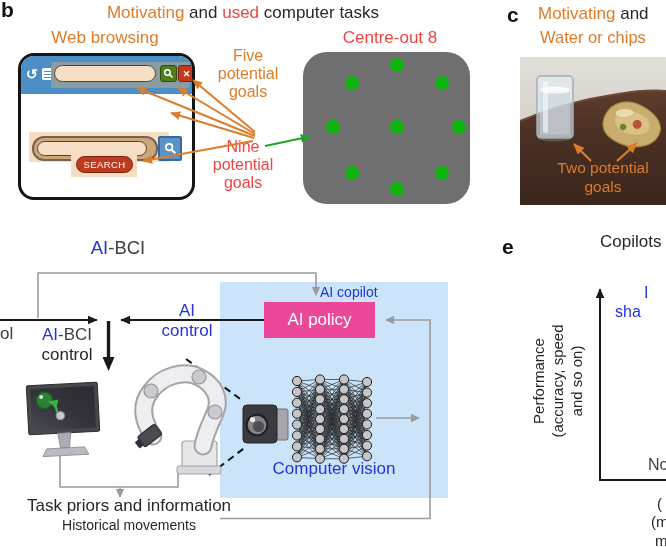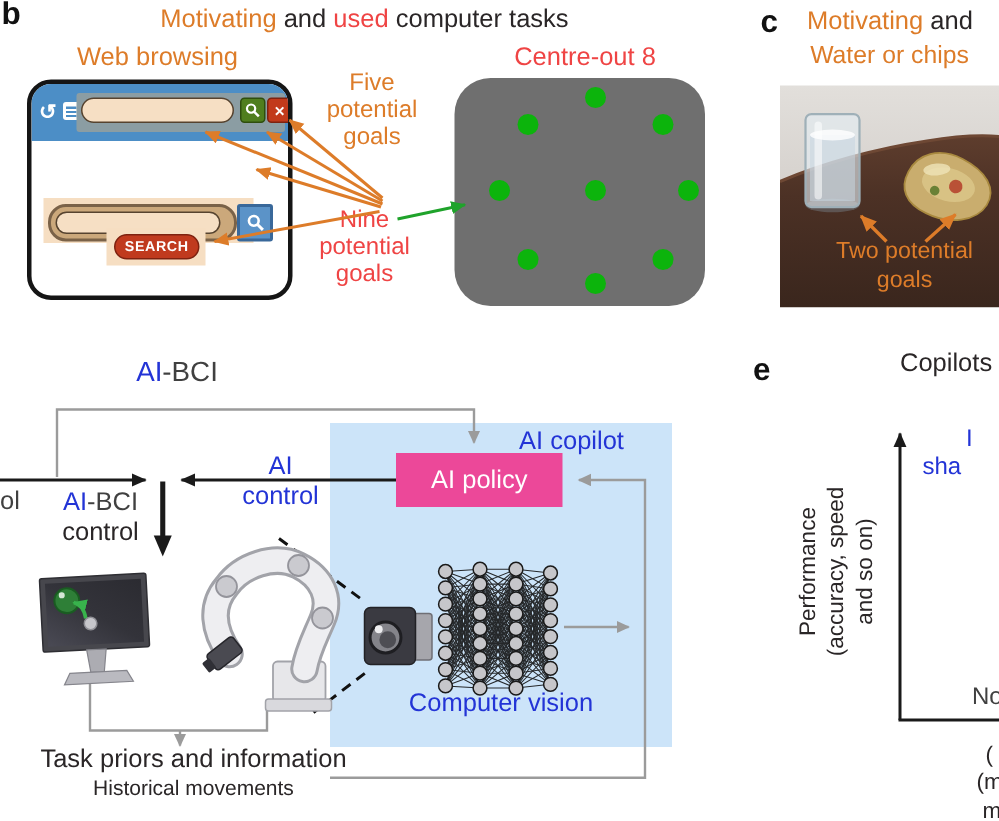--- a/index.html
+++ b/index.html
@@ -24,21 +24,21 @@
   .addr-backdrop{position:absolute;left:30px;top:6px;width:139px;height:26px;background:#8B9DA3;border-radius:2px;}
   .addr-pill{position:absolute;left:3px;top:3px;width:100px;height:15px;background:#F6DFC4;border:1.8px solid #56432F;border-radius:9px;}
   .sqbtn{position:absolute;top:9px;width:15px;height:15px;border-radius:3px;display:flex;align-items:center;justify-content:center;}
   .greenbtn{left:139px;background:#507E1E;border:1.6px solid #2F4E0E;}
   .redbtn{left:157px;background:#C23A1B;border:1.6px solid #7E2310;color:#fff;font-size:9px;font-weight:700;}
   .sb-backdrop{position:absolute;left:8px;top:76px;width:140px;height:30px;background:#F6DEC2;}
   .sb-outer{position:absolute;left:3px;top:4px;width:122px;height:21px;background:#CBA87B;border:2px solid #7A6248;border-radius:12px;}
   .sb-inner{position:absolute;left:3px;top:2.5px;width:108px;height:13px;background:#F6DFC4;border:1.5px solid #56432F;border-radius:8px;}
   .sb-btn{position:absolute;left:129px;top:4px;width:20px;height:21px;background:#5B93C8;border:2px solid #39689A;border-radius:2px;display:flex;align-items:center;justify-content:center;}
   .go-backdrop{position:absolute;left:50px;top:96px;width:66px;height:25px;background:#F6DEC2;}
-  .go-pill{position:absolute;left:5px;top:4px;width:55px;height:15px;background:#C03A1E;border:1.6px solid #7E2210;border-radius:9px;color:#fff;font-size:9.5px;font-weight:700;letter-spacing:.4px;text-align:center;line-height:15px;}
+  .go-pill{position:absolute;left:5px;top:4px;width:55px;height:15px;background:#C03A1E;border:1.6px solid #7E2210;border-radius:9px;color:#fff;font-size:9.5px;font-weight:400;letter-spacing:.4px;text-align:center;line-height:15px;}
   
   .coPanel{position:absolute;left:303px;top:52px;width:167px;height:152px;background:#6F6F6F;border-radius:24px;}
   .dot{position:absolute;width:14px;height:14px;border-radius:50%;background:#0CB40C;}
   
   .photo{position:absolute;left:520px;top:57px;width:146px;height:148px;overflow:hidden;background:linear-gradient(180deg,#E2DFDB 0%,#D6D2CE 45%,#CBC7C3 100%);}
   
   .copilot{position:absolute;left:220px;top:282px;width:228px;height:216px;background:#CCE4F9;}
   .policy{position:absolute;left:264px;top:302px;width:111px;height:36px;background:#ec4899;display:flex;align-items:center;justify-content:center;font-size:17px;color:#fff;}
   .overlay{position:absolute;left:0;top:0;pointer-events:none;}
 </style>
@@ -158,21 +158,21 @@
   <div class="t" style="left:17px;top:325px;width:100px;text-align:center;font-size:17px;line-height:20px;">
     <div><span class="c-blue">AI</span><span class="c-red">-BCI</span></div>
     <div class="c-dark">control</div>
   </div>
 
   <div class="t c-blue" style="left:137px;top:301px;width:100px;text-align:center;font-size:17px;line-height:19.5px;">
     <div>AI</div>
     <div>control</div>
   </div>
 
-  <div class="t c-blue" style="left:320px;top:284px;width:122px;text-align:center;font-size:17px;">AI copilot</div>
+  <div class="t c-blue" style="left:320px;top:284px;width:122px;text-align:left;font-size:14px;">AI copilot</div>
 
   <div class="policy">AI policy</div>
 
   <div class="t c-blue" style="left:254px;top:459px;width:160px;text-align:center;font-size:17px;">Computer vision</div>
 
   <div class="t c-dark" style="left:9px;top:496px;width:240px;text-align:center;font-size:17px;">Task priors and information</div>
   <div class="t c-dark" style="left:9px;top:517px;width:240px;text-align:center;font-size:14px;">Historical movements</div>
 
   <div class="t plabel" style="left:502px;top:235px;">e</div>
   <div class="t c-dark" style="left:600px;top:232px;font-size:17px;white-space:nowrap;">Copilots</div>

